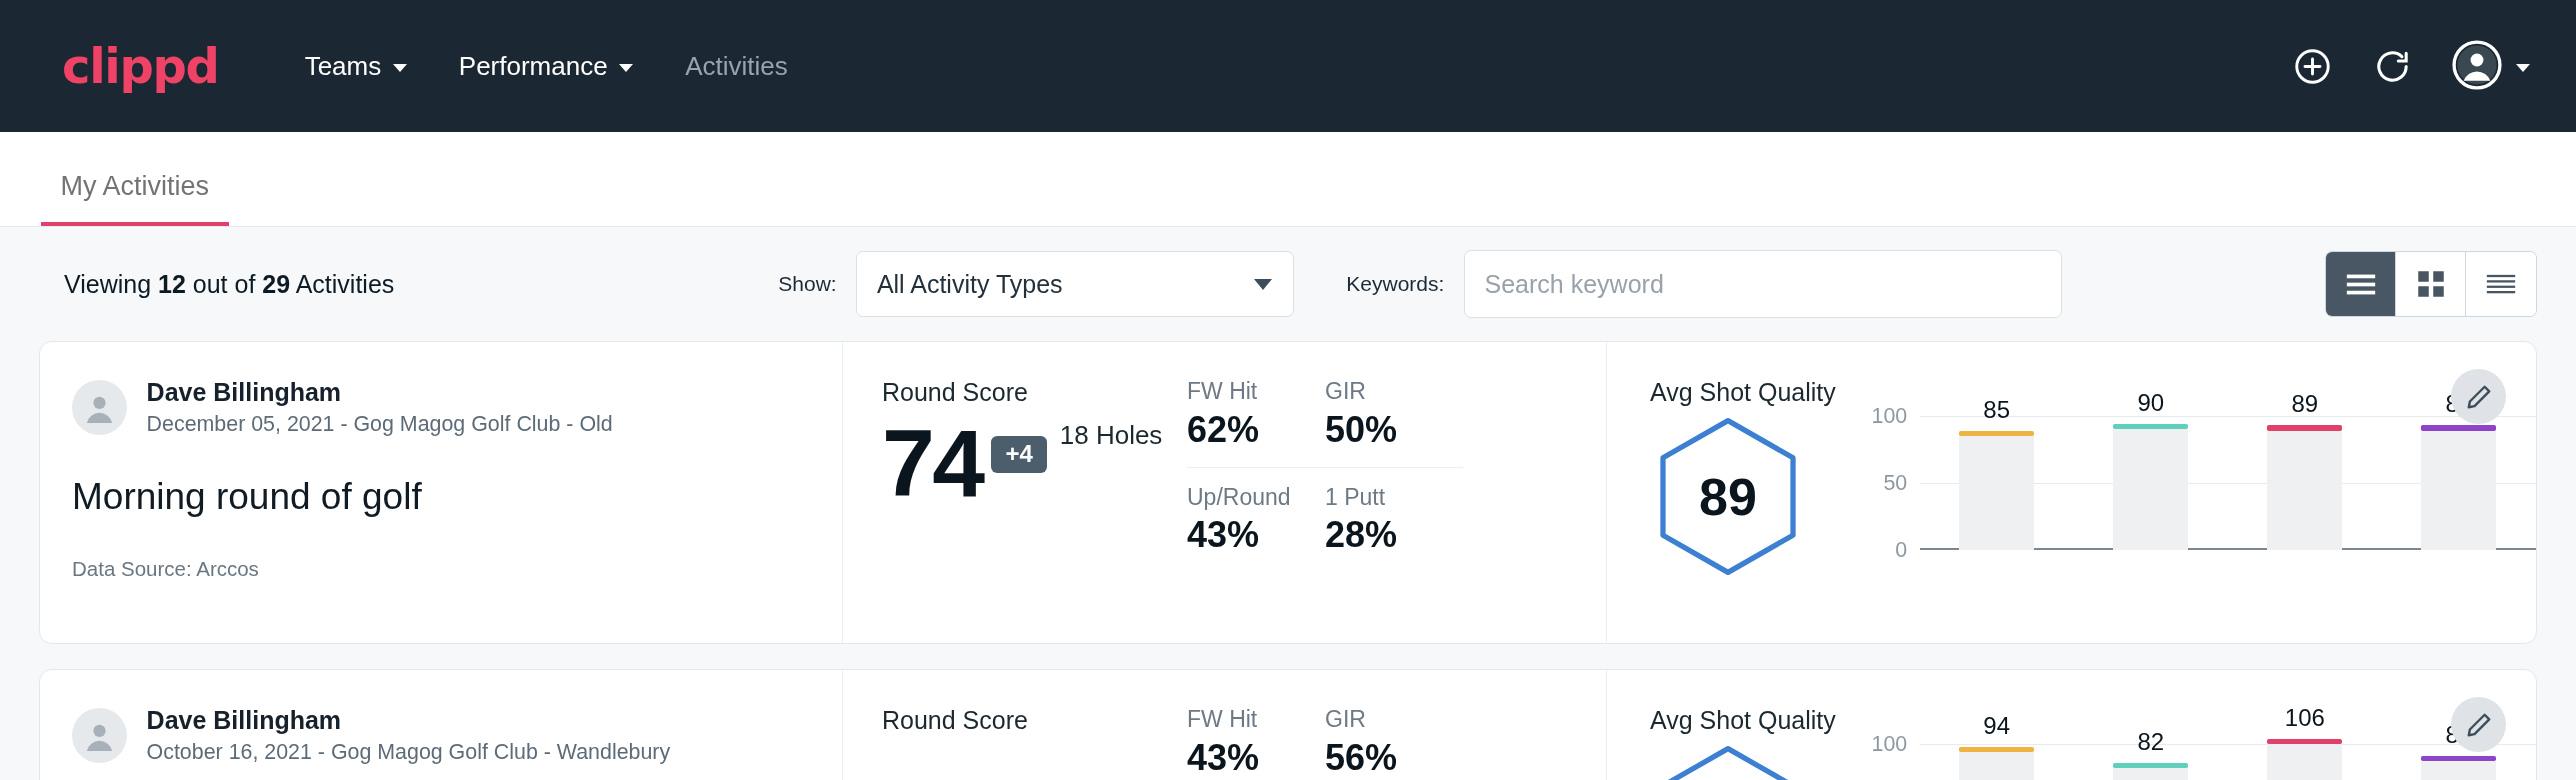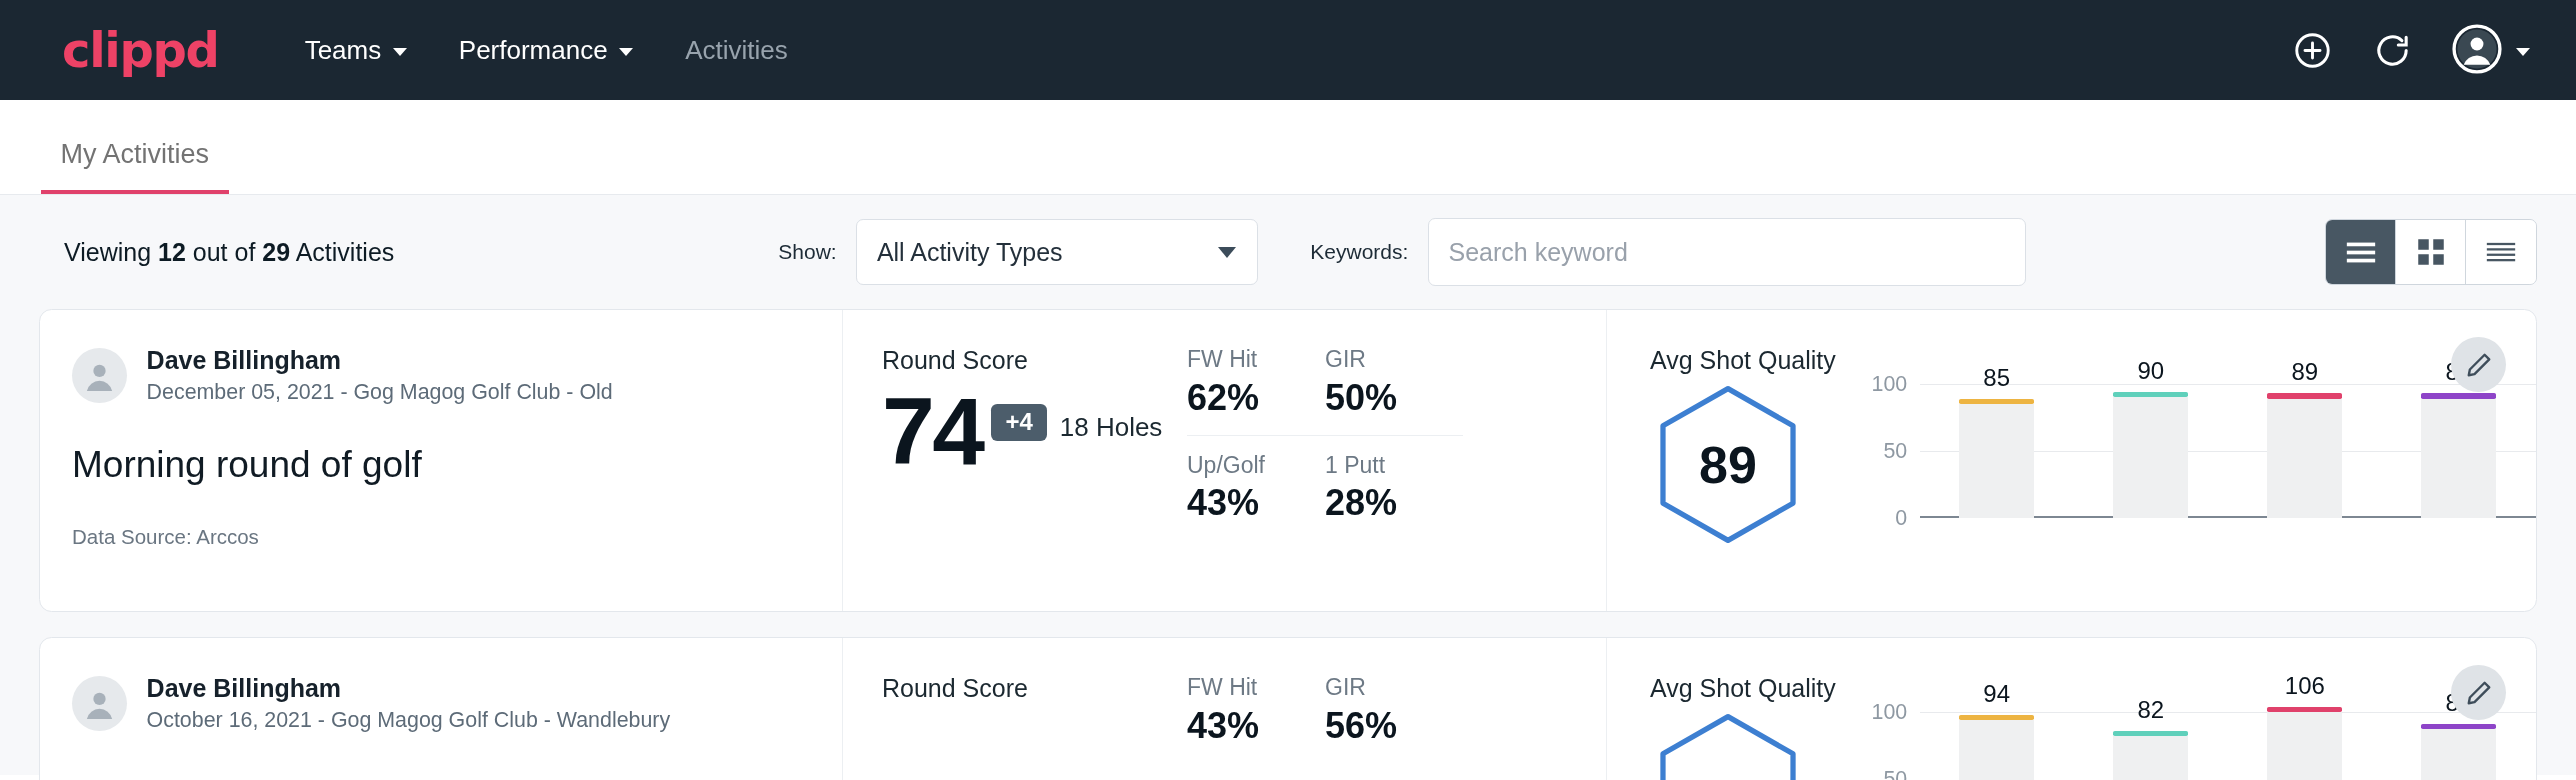--- a/index.html
+++ b/index.html
@@ -5,21 +5,21 @@
   * { box-sizing: border-box; margin: 0; padding: 0; }
   html, body {
     width: 2576px; height: 780px;
     font-family: "Liberation Sans", sans-serif;
     background: #ffffff;
     overflow: hidden;
   }
 
   
   .header {
-    height: 100px;
+    height: 132px;
     background: #1b2732;
     display: flex;
     align-items: center;
     padding: 0 46px 0 62px;
   }
   .logo {
     font-size: 48px;
     font-weight: 700;
     color: #ee4266;
     letter-spacing: -1.3px;
@@ -83,21 +83,21 @@
     margin-left: 25px;
   }
   .viewing b { font-weight: 700; }
 
   .show-group {
     display: flex; align-items: center; gap: 19.6px;
     margin-left: 384px;
   }
   .lbl { font-size: 21px; color: #1d2b36; }
   .select {
-    width: 402px; height: 66px;
+    width: 438px; height: 66px;
     background: #fff;
     border: 0.9px solid #dbe0e6;
     border-radius: 7.1px;
     display: flex; align-items: center;
     padding: 0 19.6px;
     font-size: 25px; color: #24303b;
     cursor: pointer;
     position: relative;
   }
   .select .sel-chev {
@@ -166,21 +166,21 @@
   .who-name { font-size: 25px; font-weight: 700; color: #16212b; }
   .who-sub { font-size: 21.4px; color: #5d6b78; margin-top: 5.4px; }
   .card-title {
     font-size: 37px; font-weight: 400; color: #101b24;
     margin-top: 39px;
   }
   .card-src { font-size: 20.5px; color: #6a7682; margin-top: 39px; }
 
   .card-col-score { width: 344px; padding: 36px 0 0 39px; }
   .blk-label { font-size: 25px; color: #1b2830; }
-  .score-row { display: flex; align-items: center; margin-top: 12.5px; }
+  .score-row { display: flex; align-items: flex-start; margin-top: 12.5px; }
   .score-num {
     font-size: 95px; font-weight: 700; color: #0b151e;
     line-height: 0.92; letter-spacing: -2.7px;
   }
   .badge {
     background: #4c5d6b; color: #fff;
     font-size: 24px; font-weight: 700;
     border-radius: 6.2px;
     padding: 4.5px 14.3px;
     margin-left: 9px;
@@ -367,21 +367,21 @@
       </div>
     </div>
 
     <div class="card-col-stats">
       <div class="stat-col">
         <div class="stat-cell">
           <div class="stat-k">FW Hit</div>
           <div class="stat-v">62%</div>
         </div>
         <div class="stat-cell">
-          <div class="stat-k">Up/Golf</div>
+          <div class="stat-k">Up/Round</div>
           <div class="stat-v">43%</div>
         </div>
       </div>
       <div class="stat-col">
         <div class="stat-cell">
           <div class="stat-k">GIR</div>
           <div class="stat-v">50%</div>
         </div>
         <div class="stat-cell">
           <div class="stat-k">1 Putt</div>

